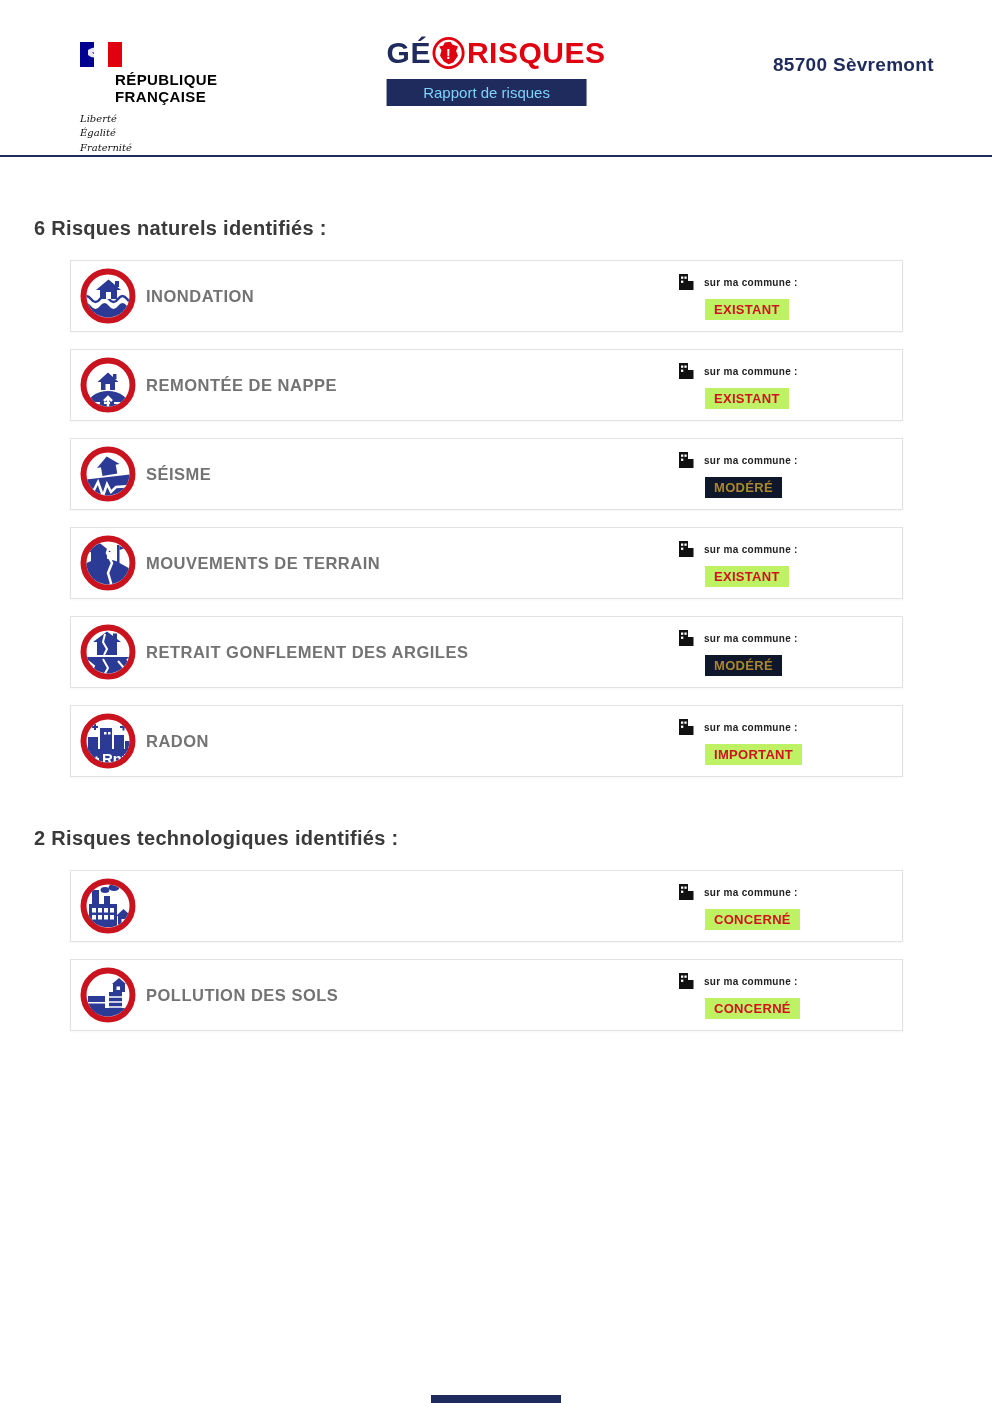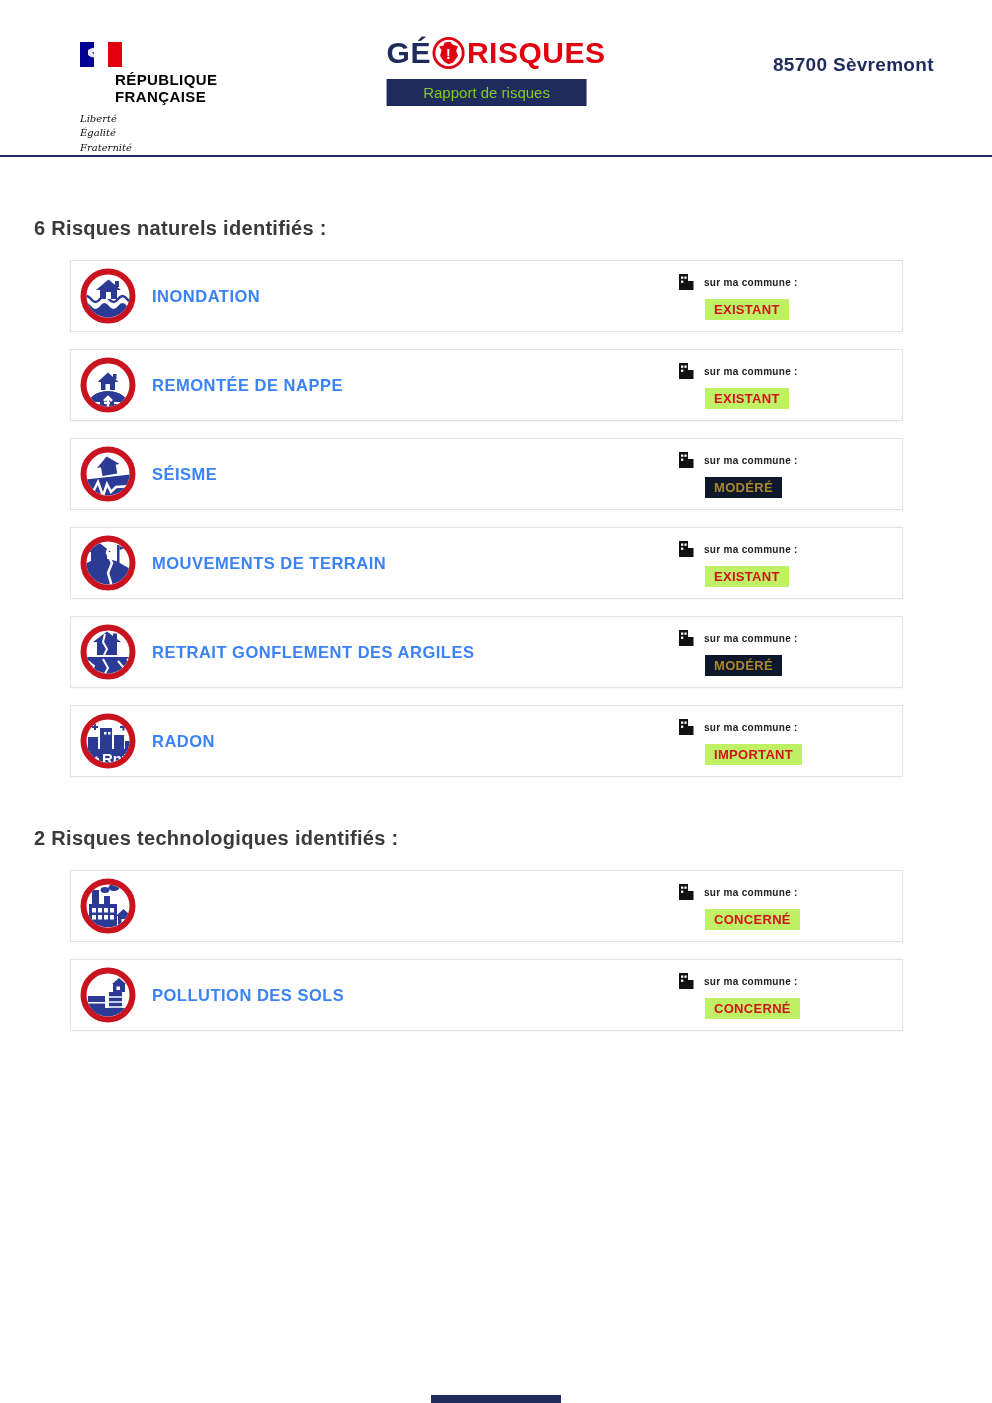--- a/index.html
+++ b/index.html
@@ -10,36 +10,36 @@
   .header{position:relative;height:155px;border-bottom:2px solid #1e2b5c;}
   .marianne{position:absolute;left:80px;top:42px;}
   .flag{display:flex;width:42px;height:25px;}
   .rf-name{margin-top:5px;font-weight:bold;font-size:15px;line-height:1.12;letter-spacing:.4px;color:#000;margin-left:35px;}
   .motto{margin-top:6px;font-family:"DejaVu Serif",serif;font-style:italic;font-size:10px;line-height:1.45;color:#111;}
   .geo-logo{position:absolute;left:50%;top:36px;transform:translateX(-50%);text-align:center;}
   .geo-row{display:flex;align-items:center;justify-content:center;font-weight:bold;font-size:30px;letter-spacing:.5px;}
   .geo-ge{color:#1e2b5c;}
   .geo-risques{color:#e1000f;}
   .geo-row svg{margin:0 1px;}
-  .geo-banner{margin-top:9px;width:200px;background:#1e2b5c;color:#84cc16;font-size:15px;padding:5px 0;}
+  .geo-banner{margin-top:9px;width:200px;background:#1e2b5c;color:#7dd3fc;font-size:15px;padding:5px 0;}
   .commune-top{position:absolute;left:773px;top:54px;color:#1e2b5c;font-weight:bold;font-size:19px;letter-spacing:.3px;}
 
   
   .risk-section{margin-left:34px;}
   .risk-section.first{margin-top:60px;}
   .risk-section.second{margin-top:50px;}
   .section-heading{margin:0;font-size:20px;font-weight:bold;color:#3a3a3a;letter-spacing:.3px;}
   .cards{margin:20px 0 0 36px;width:833px;display:flex;flex-direction:column;gap:17px;}
 
   
   .risk-card{position:relative;min-height:71px;border:1px solid #e2e2e2;background:#fff;
              display:flex;align-items:center;padding:7px 0 7px 9px;box-sizing:border-box;
              box-shadow:0 1px 2px rgba(0,0,0,.04);}
   .risk-icon{width:56px;height:56px;flex:none;display:block;}
-  .risk-title{margin-left:16px;font-size:16.5px;font-weight:bold;color:#3b82f6;
+  .risk-title{margin-left:10px;font-size:16.5px;font-weight:bold;color:#737373;
               letter-spacing:.5px;line-height:26px;max-width:400px;}
   .commune-block{position:absolute;left:605px;top:50%;transform:translateY(-50%);width:240px;}
   .commune-row{display:flex;align-items:center;gap:8px;}
   .commune-text{font-size:10px;font-weight:bold;color:#222;letter-spacing:.3px;}
   .badge{display:inline-block;margin:7px 0 0 29px;padding:3px 9px;font-size:13px;font-weight:bold;letter-spacing:.3px;}
   .badge-red{color:#d0121f;background:#bef264;}
   .badge-amber{color:#a8872e;background:#0f172a;}
 
   
   .footer-bar{position:absolute;left:50%;transform:translateX(-50%);bottom:0;width:130px;height:8px;background:#1e2b5c;}

